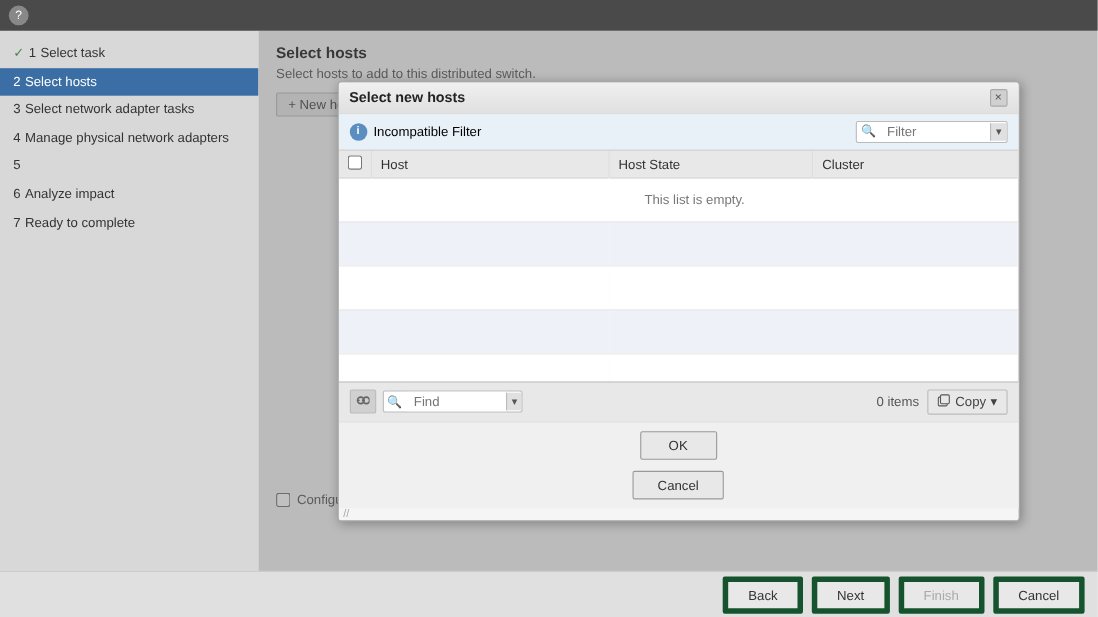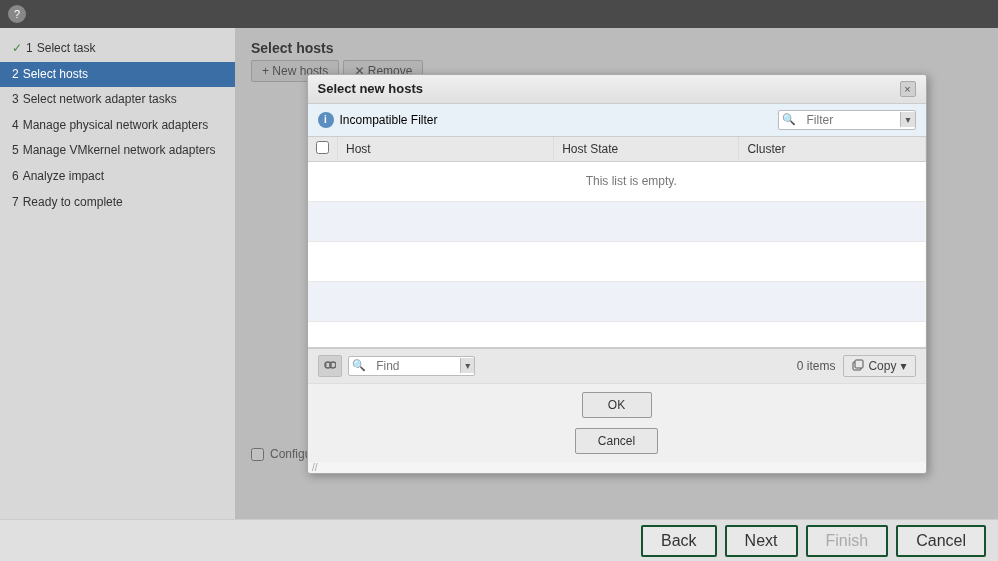--- a/index.html
+++ b/index.html
@@ -143,24 +143,24 @@
       align-items: center;
       justify-content: flex-end;
       padding: 8px 12px;
       background: #e0e0e0;
       border-top: 1px solid #ccc;
       gap: 8px;
       height: 42px;
     }
     .nav-btn {
       padding: 5px 18px;
-      border: 2px solid #14532d;
+      border: 5px solid #14532d;
       background: #e8e8e8;
       border-radius: 2px;
-      font-size: 16px;
+      font-size: 12px;
       color: #333;
       cursor: pointer;
     }
     .nav-btn.primary {
       background: #e8e8e8;
     }
     .nav-btn:disabled {
       color: #aaa;
       cursor: default;
     }
@@ -478,37 +478,37 @@
         <span>Select network adapter tasks</span>
       </div>
 
       <div class="sidebar-item">
         <span class="step-num">4</span>
         <span>Manage physical network adapters</span>
       </div>
 
       <div class="sidebar-item">
         <span class="step-num">5</span>
-        <span>Manage VMkernel network adapters</span>
       </div>
 
       <div class="sidebar-item">
         <span class="step-num">6</span>
         <span>Analyze impact</span>
       </div>
 
       <div class="sidebar-item">
         <span class="step-num">7</span>
         <span>Ready to complete</span>
       </div>
     </div>
 
     <div class="main-panel" style="position:relative;">
 
       <div class="panel-title">Select hosts</div>
+      <div class="panel-subtitle">Select hosts to add to this distributed switch.</div>
 
       <div class="toolbar">
         <button class="toolbar-btn">+ New hosts</button>
         <button class="toolbar-btn">✕ Remove</button>
       </div>
 
       <div class="modal-overlay">
         <div class="modal">
 
           <div class="modal-header">

